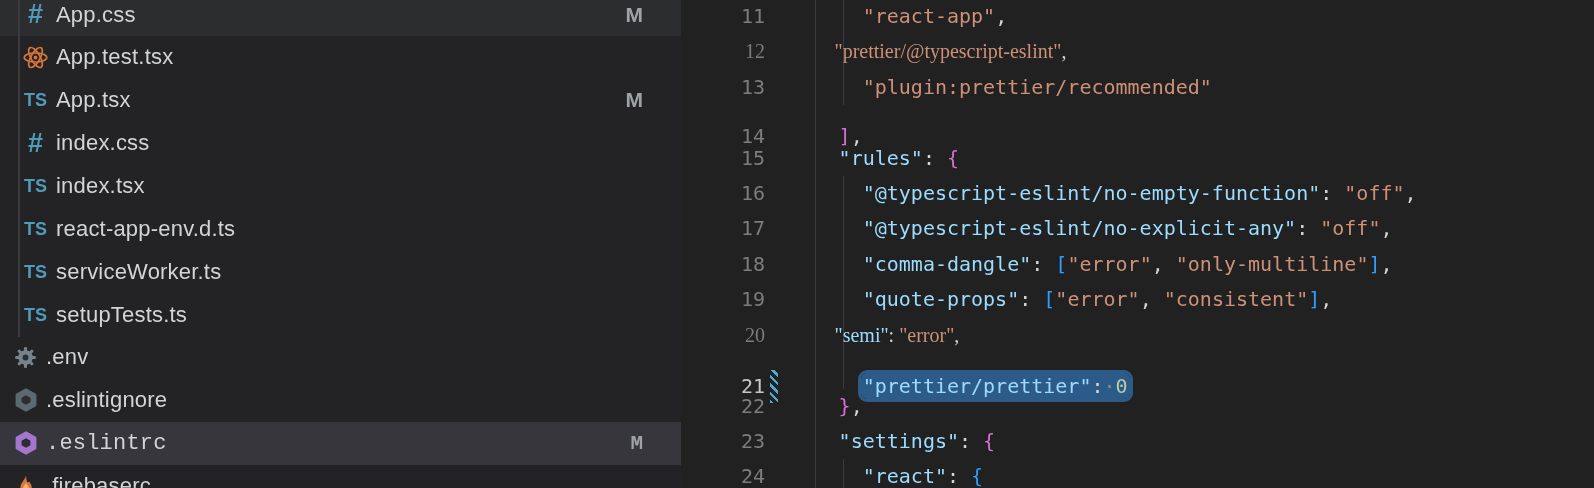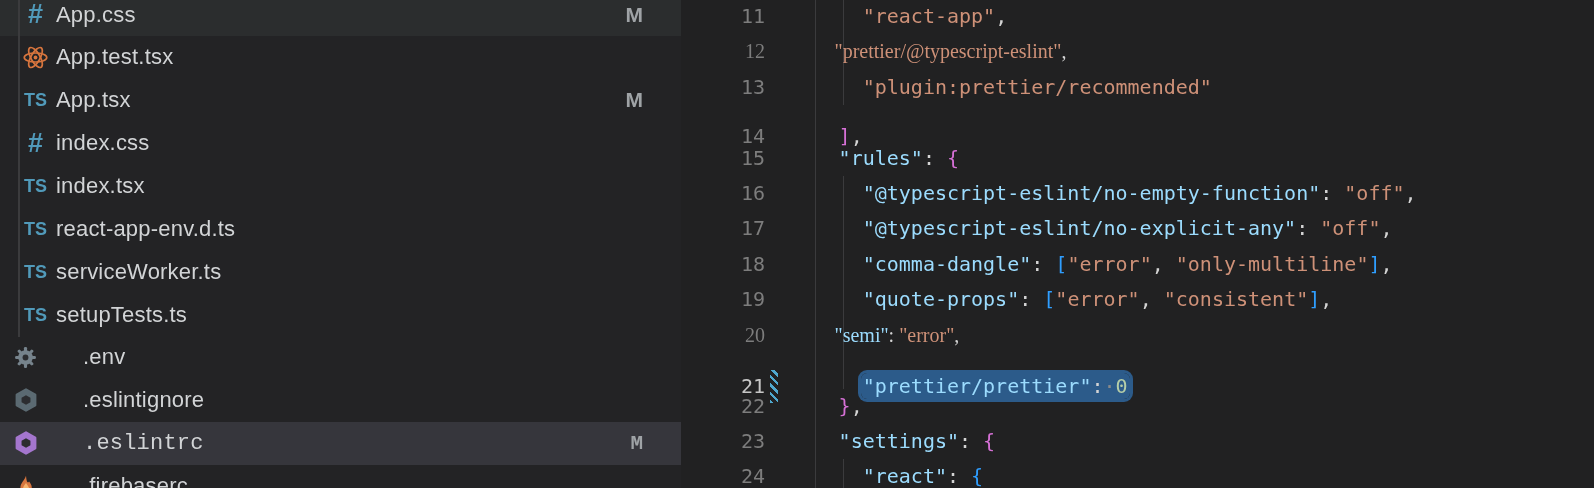--- a/index.html
+++ b/index.html
@@ -10,21 +10,21 @@
     --icon-gray:#76838c; --eslint-gray:#5b6a72; --eslint-purple:#a476ce; --dot:#8a8a8a;
   }
   *{margin:0;padding:0;box-sizing:border-box;}
   body{background:#111;}
   .app{position:relative;width:1594px;height:488px;overflow:hidden;background:var(--editor-bg);
        font-family:"Liberation Sans",sans-serif;}
   
   .sidebar{position:absolute;left:0;top:0;width:681px;height:488px;background:var(--sidebar-bg);overflow:hidden;}
   .srow{position:absolute;left:0;width:100%;height:43px;display:flex;align-items:center;}
   .srow.nested{padding-left:22px;}
-  .srow:not(.nested){padding-left:12px;gap:37px;}
+  .srow:not(.nested){padding-left:12px;}
   .srow.focused{background:var(--row-focus);}
   .srow.selected{background:var(--row-selected);font-family:Liberation Mono, monospace;}
   .ficon{width:27px;height:27px;display:flex;align-items:center;justify-content:center;flex:0 0 27px;}
   .tic{font-weight:700;font-family:"Liberation Sans",sans-serif;line-height:1;}
   .fname{margin-left:7px;font-size:22px;color:var(--text);letter-spacing:.2px;white-space:nowrap;}
   .fbadge{margin-left:auto;margin-right:38px;font-size:21px;font-weight:600;color:var(--badge);}
   .tree-guide{position:absolute;left:18px;top:0;width:1.5px;height:337px;background:var(--guide);z-index:3;}
   
   .editor{position:absolute;left:681px;top:0;width:913px;height:488px;background:var(--editor-bg);overflow:hidden;
           font-family:"DejaVu Sans Mono",monospace;}

